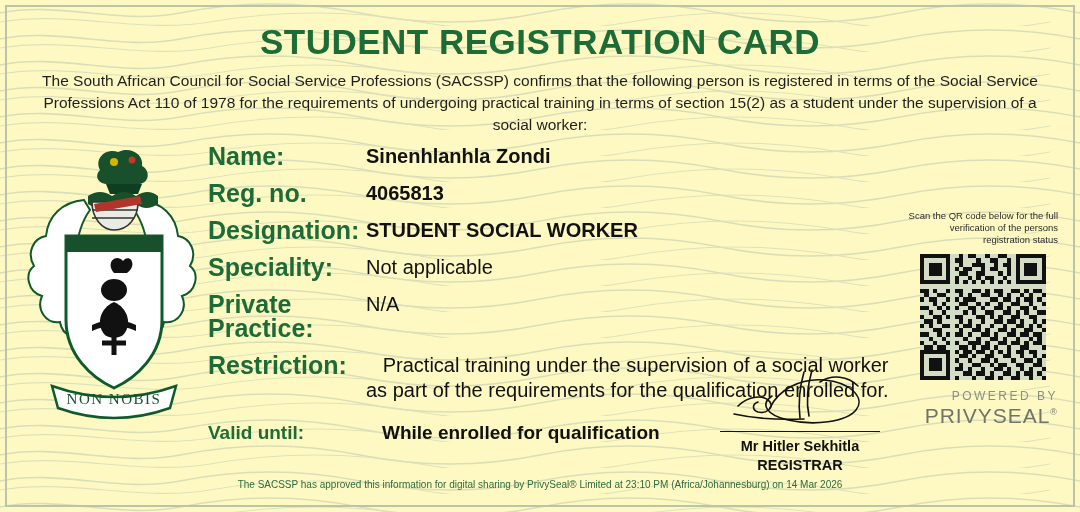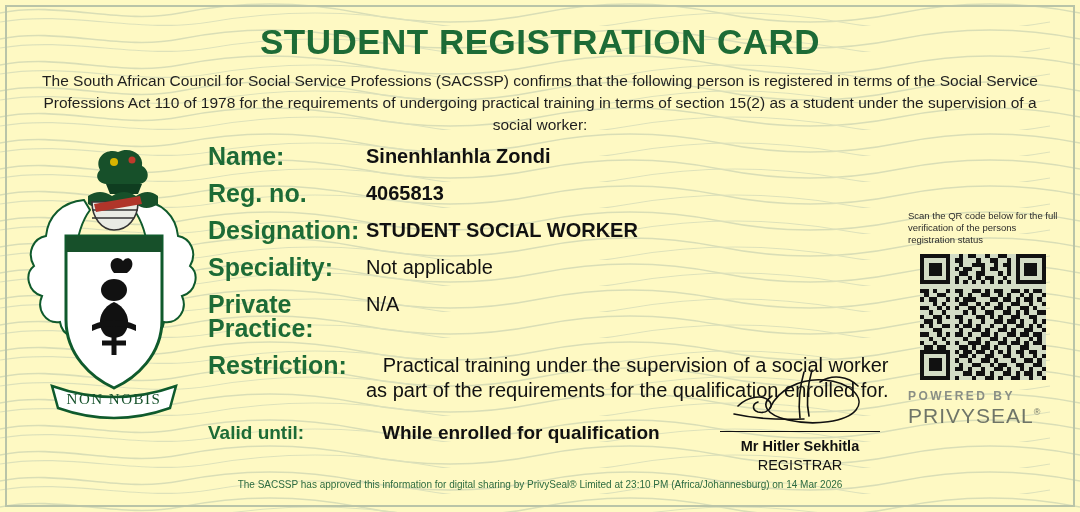--- a/index.html
+++ b/index.html
@@ -101,41 +101,40 @@
   #row-valid { margin-top: 18px; gap: 16px; }
   #row-valid .label { font-size: 19px; }
   #row-valid .value { font-size: 19px; }
 
   
   #qr-block {
     position: absolute;
     right: 22px;
     top: 210px;
     width: 150px;
-    text-align: left;
+    text-align: right;
   }
   #qr-note {
     font-size: 9.5px;
     color: #2b2b2b;
     line-height: 12px;
     margin-bottom: 8px;
   }
   #qr-code {
     width: 126px;
     height: 126px;
     margin: 0 auto;
     display: block;
     background: #d3dcc5;
   }
   #powered {
     margin-top: 9px;
     font-size: 12px;
     letter-spacing: 2.5px;
     color: #8a8f85;
-    font-weight: bold;
   }
   #privyseal {
     font-size: 21px;
     letter-spacing: 1px;
     color: #6f7568;
     font-weight: normal;
     margin-top: 1px;
   }
   #privyseal sup { font-size: 9px; vertical-align: super; }
 
@@ -155,21 +154,21 @@
     margin: 1px auto 5px auto;
   }
   #registrar-name {
     font-size: 14.5px;
     font-weight: bold;
     color: #111;
     line-height: 19px;
   }
   #registrar-title {
     font-size: 14.5px;
-    font-weight: normal;
+    font-weight: bold;
     color: #111;
     line-height: 19px;
   }
   #footer {
     position: absolute;
     bottom: 22px;
     left: 0;
     width: 1080px;
     text-align: center;
     font-size: 10px;

